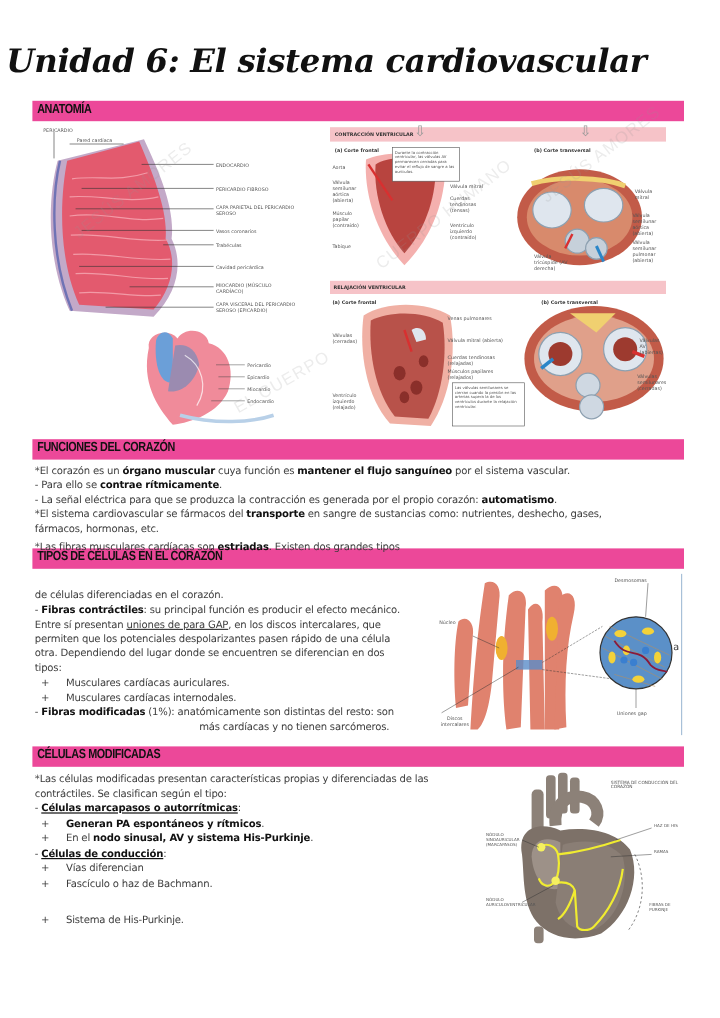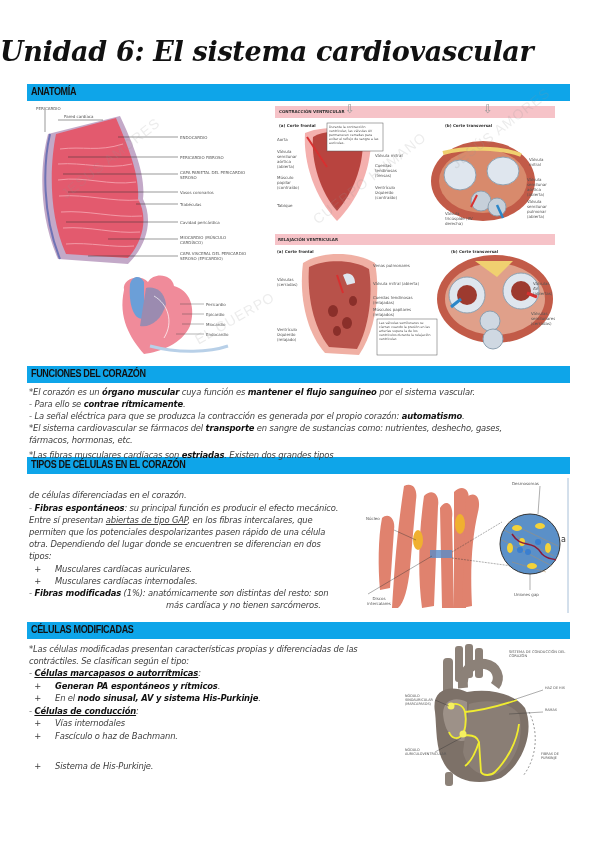--- a/index.html
+++ b/index.html
@@ -1,37 +1,37 @@
 <!DOCTYPE html>
 <html><head>
 <meta charset="utf-8">
 <style>
   * { box-sizing: border-box; margin: 0; padding: 0; }
   html, body { width: 600px; height: 848px; background: #ffffff; overflow: hidden; }
   body { position: relative; font-family: "DejaVu Sans", sans-serif; color: #333; }
 
   .page-title {
-    position: absolute; left: 0; top: 36px; width: 544px; text-align: left;
+    position: absolute; left: 0; top: 36px; width: 544px; text-align: center;
     font-family: "DejaVu Serif", serif; font-style: italic; font-weight: bold;
     font-size: 27px; color: #111; letter-spacing: -0.3px;
   }
 
   .section-bar {
     position: absolute; left: 27px; width: 543px; height: 17px;
-    background: #0ea5e9;
+    background: #ec4899;
   }
   .section-bar span {
     position: absolute; left: 4px; top: 1px;
     font-family: "Liberation Sans", sans-serif; font-weight: bold;
     font-size: 11px; color: #111; letter-spacing: -0.4px;
     transform: scaleX(0.82); transform-origin: left center; white-space: nowrap;
   }
 
   .figure { position: absolute; overflow: hidden; background: #fff; }
-  .txt { position: absolute; font-size: 8.4px; line-height: 11.6px; color: #3d3d3d; white-space: nowrap; letter-spacing: -0.15px; font-style: italic; }
+  .txt { position: absolute; font-size: 8.4px; line-height: 11.6px; color: #3d3d3d; white-space: nowrap; letter-spacing: -0.15px; }
   .txt b { color: #111; font-weight: bold; }
   .txt u { text-decoration: underline; }
   .bullet { display: inline-block; width: 26px; text-align: right; padding-right: 14px; }
 
   .pink-strip { position: absolute; background: #f6c3c8; }
   .small-label { position: absolute; font-size: 4px; color: #555; white-space: nowrap; line-height: 5px; }
   .watermark {
     position: absolute; font-family: "Liberation Sans", sans-serif; font-size: 14px;
     color: rgba(150,150,150,0.18); white-space: nowrap; pointer-events: none; letter-spacing: 1px;
   }
@@ -199,38 +199,38 @@
 </div>
 
 <div class="section-bar" style="top:457px;">
   <span>TIPOS DE CÉLULAS EN EL CORAZÓN</span>
 </div>
 <div class="txt" style="left:29px; top:450px;">
   <span>*Las fibras musculares cardíacas son </span><b>estriadas</b><span>. Existen dos grandes tipos</span>
 </div>
 <div class="txt" style="left:29px; top:490px;">de células diferenciadas en el corazón.</div>
 <div class="txt" style="left:29px; top:503px;">
-  <span> - </span><b>Fibras espontáneos</b><span>: su principal función es producir el efecto mecánico.</span>
+  <span> - </span><b>Fibras contráctiles</b><span>: su principal función es producir el efecto mecánico.</span>
 </div>
 <div class="txt" style="left:29px; top:515px;">
-  <span>Entre sí presentan </span><u>abiertas de tipo GAP</u><span>, en los fibras intercalares, que</span>
+  <span>Entre sí presentan </span><u>uniones de para GAP</u><span>, en los discos intercalares, que</span>
 </div>
 <div class="txt" style="left:29px; top:527px;">permiten que los potenciales despolarizantes pasen rápido de una célula</div>
 <div class="txt" style="left:29px; top:539px;">otra. Dependiendo del lugar donde se encuentren se diferencian en dos</div>
 <div class="txt" style="left:29px; top:551px;">tipos:</div>
 <div class="txt" style="left:29px; top:564px;">
   <span class="bullet">+</span><span>Musculares cardíacas auriculares.</span>
 </div>
 <div class="txt" style="left:29px; top:576px;">
   <span class="bullet">+</span><span>Musculares cardíacas internodales.</span>
 </div>
 <div class="txt" style="left:29px; top:588px;">
   <span> - </span><b>Fibras modificadas</b><span> (1%): anatómicamente son distintas del resto: son</span>
 </div>
-<div class="txt" style="left:166px; top:600px;">más cardíaca y no tienen sarcómeros.</div>
+<div class="txt" style="left:166px; top:600px;">más cardíacas y no tienen sarcómeros.</div>
 
 <div class="figure" style="left:362px; top:478px; width:210px; height:135px;">
   <svg width="210" height="135" viewBox="0 0 210 135">
     <g fill="#e0826e">
       <path d="M42,8 C50,4 56,10 54,22 L48,90 C46,110 42,125 36,130 L30,130 C32,100 34,60 42,8 Z"></path>
       <path d="M62,18 C70,10 78,16 76,28 L72,128 L60,130 C56,100 56,60 62,18 Z"></path>
       <path d="M78,30 C84,20 92,26 90,40 L92,130 L80,130 Z"></path>
       <path d="M92,14 C100,6 110,10 106,28 L104,130 L92,130 Z"></path>
       <path d="M104,20 C112,12 120,18 116,34 C110,60 108,90 110,128 L100,130 Z"></path>
       <path d="M20,40 C26,34 34,40 32,52 L28,110 L18,112 C16,90 16,60 20,40 Z"></path>
@@ -285,21 +285,21 @@
 <div class="txt" style="left:29px; top:681px;">
   <span class="bullet">+</span><b>Generan PA espontáneos y rítmicos</b><span>.</span>
 </div>
 <div class="txt" style="left:29px; top:693px;">
   <span class="bullet">+</span><span>En el </span><b>nodo sinusal, AV y sistema His-Purkinje</b><span>.</span>
 </div>
 <div class="txt" style="left:29px; top:706px;text-align:center;">
   <span> - </span><b><u>Células de conducción</u></b><span>:</span>
 </div>
 <div class="txt" style="left:29px; top:718px;">
-  <span class="bullet">+</span><span>Vías internodales</span>
+  <span class="bullet">+</span><span>Vías diferencian</span>
 </div>
 <div class="txt" style="left:29px; top:731px;">
   <span class="bullet">+</span><span>Fascículo o haz de Bachmann.</span>
 </div>
 <div class="txt" style="left:29px; top:761px;">
   <span class="bullet">+</span><span>Sistema de His-Purkinje.</span>
 </div>
 
 <div class="figure" style="left:405px; top:642px; width:168px; height:145px;">
   <svg width="168" height="145" viewBox="0 0 168 145">

